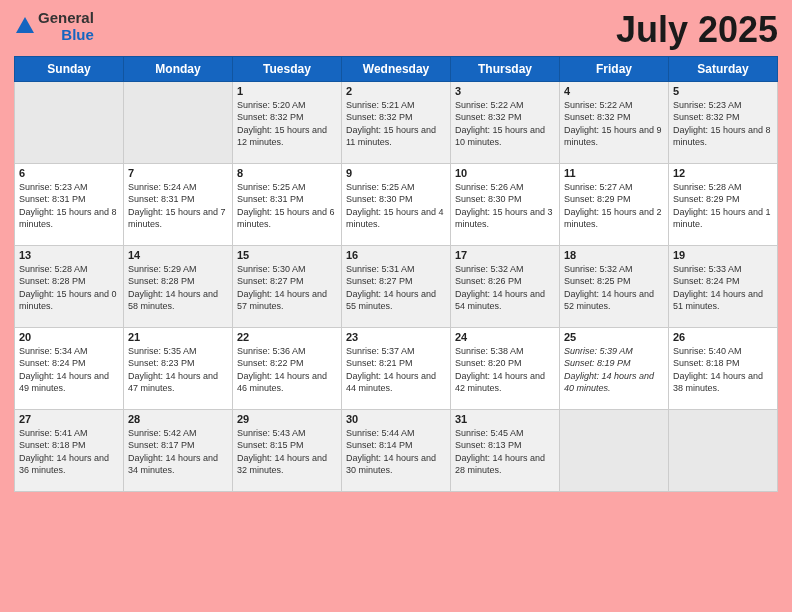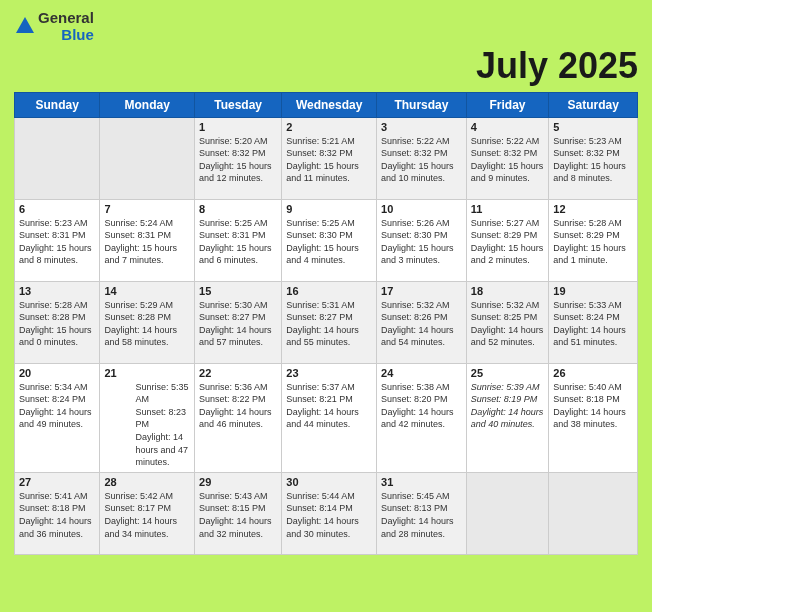--- a/index.html
+++ b/index.html
@@ -4,23 +4,23 @@
   <style>
     * { margin: 0; padding: 0; box-sizing: border-box; }
     body {
       width: 792px;
       height: 612px;
       font-family: Arial, sans-serif;
       background: #fff;
       overflow: hidden;
     }
     .page {
-      width: 652px;
+      width: 792px;
       height: 612px;
-      background: #bef264;
+      background: #fca5a5;
       padding: 10px 14px 10px 14px;
     }
     .header {
       display: flex;
       justify-content: space-between;
       align-items: flex-start;
       margin-bottom: 6px;
     }
     .logo {
       display: flex;
@@ -43,21 +43,20 @@
       color: #1565c0;
       text-align: right;
     }
     .logo-icon {
       width: 22px;
       height: 22px;
       margin-bottom: 2px;
     }
     .title-block {
       text-align: right;
-      margin-top: 36px;
     }
     .title-month {
       font-size: 36px;
       font-weight: bold;
       color: #1a1a1a;
       line-height: 1.1;
     }
     .title-location {
       font-size: 13px;
       color: #444;
@@ -264,21 +263,21 @@
         </tr>
         <tr>
           <td>
             <span class="day-num">20</span>
             <div class="day-info" style="white-space: pre-line;">Sunrise: 5:34 AM
 Sunset: 8:24 PM
 Daylight: 14 hours and 49 minutes.</div>
           </td>
           <td>
             <span class="day-num">21</span>
-            <div class="day-info" style="white-space: pre-line; margin-left: 31px;">Sunrise: 5:35 AM
+            <div class="day-info" style="white-space: pre-line;">Sunrise: 5:35 AM
 Sunset: 8:23 PM
 Daylight: 14 hours and 47 minutes.</div>
           </td>
           <td>
             <span class="day-num">22</span>
             <div class="day-info" style="white-space: pre-line;">Sunrise: 5:36 AM
 Sunset: 8:22 PM
 Daylight: 14 hours and 46 minutes.</div>
           </td>
           <td>

